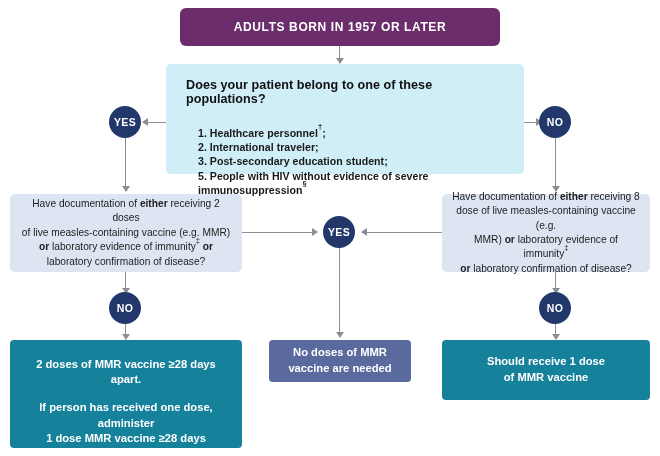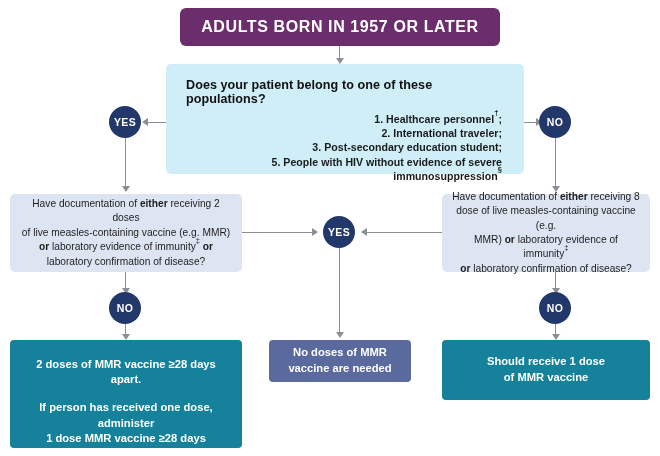--- a/index.html
+++ b/index.html
@@ -27,46 +27,46 @@
     display: flex;
     flex-direction: column;
     justify-content: center;
     border-radius: 6px;
   }
 
   
   .node-header {
     background: #6B2D6B;
     color: #ffffff;
-    font-size: 16px;
+    font-size: 12px;
     font-weight: bold;
     letter-spacing: 0.6px;
     text-align: center;
     align-items: center;
   }
 
   
   .node-question {
     background: #CFEEF7;
     color: #1c1c1c;
     border-radius: 5px;
     padding: 14px 16px 12px 20px;
     justify-content: flex-start;
   }
   .question-title {
     font-size: 12.6px;
     font-weight: bold;
     color: #111111;
+    margin-bottom: 8px;
     letter-spacing: 0.05px;
   }
   .question-list {
     list-style: none;
-    margin: 6px;
+    margin: 12px;
     padding: 0;
-    text-align: right;
   }
   .question-list li {
     font-size: 10.6px;
     font-weight: bold;
     color: #1a1a1a;
     line-height: 14.2px;
     letter-spacing: 0.02px;
   }
   sup { font-size: 7.5px; line-height: 0; position: relative; top: -3px; }
 

